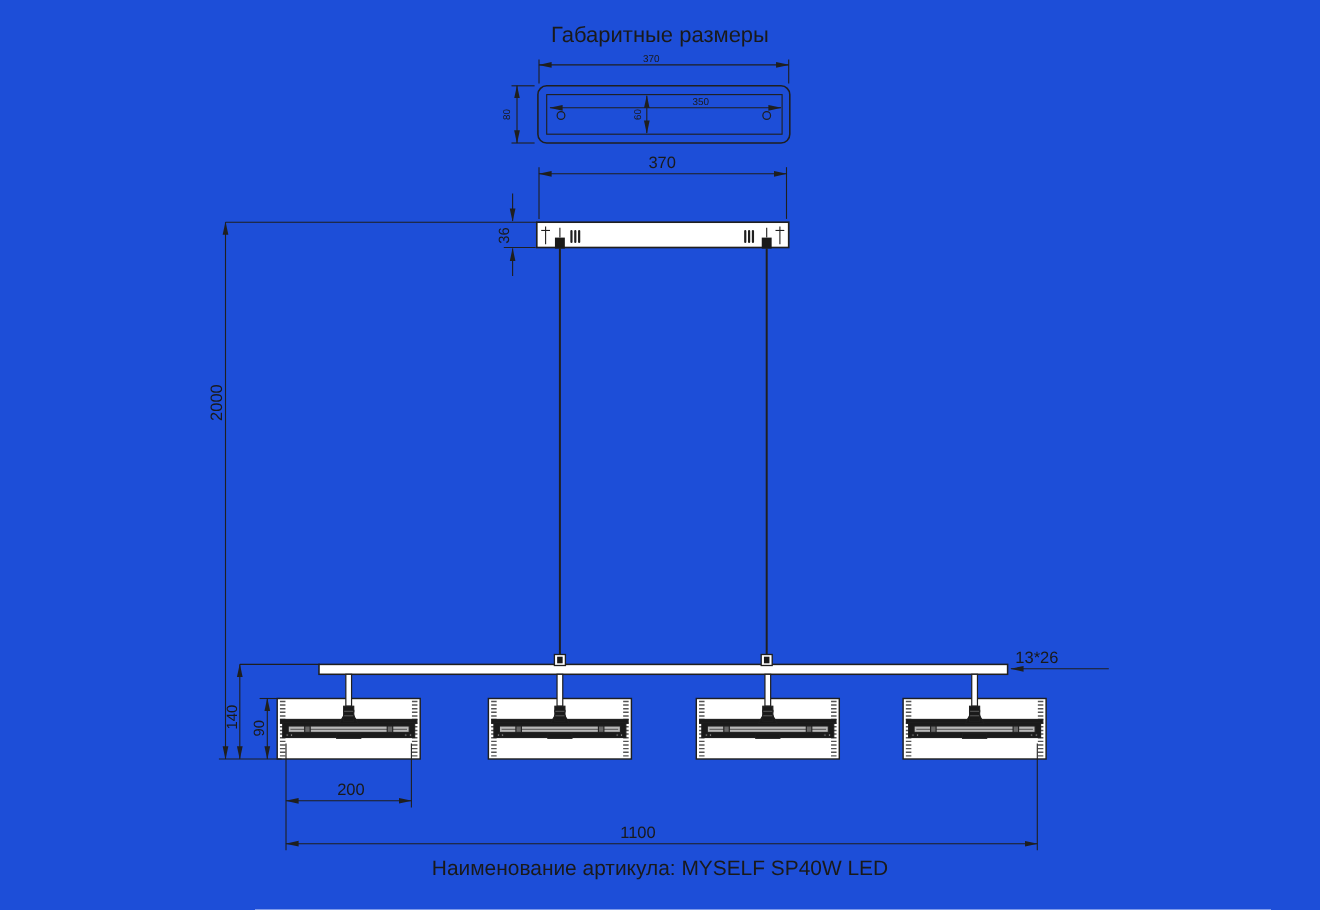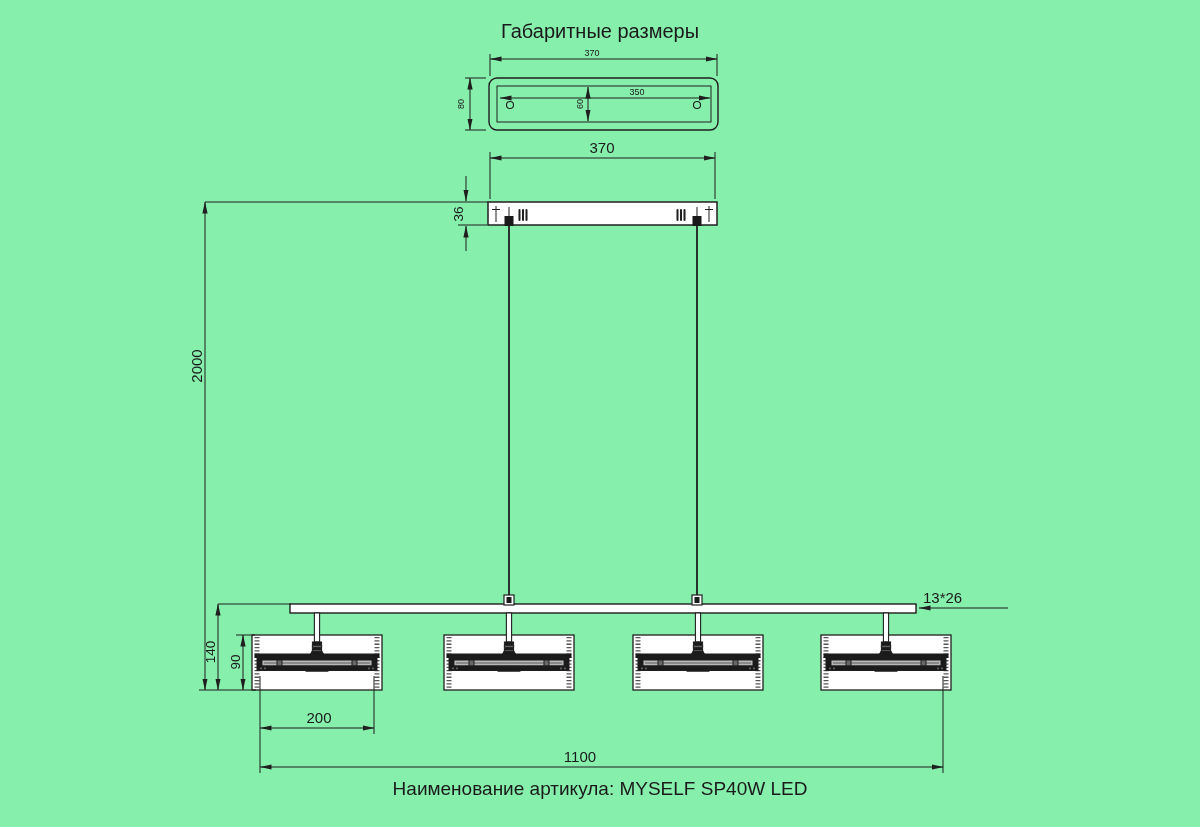--- a/index.html
+++ b/index.html
@@ -1,16 +1,16 @@
 <!DOCTYPE html>
 <html><head>
 <meta charset="utf-8">
 <style>
   html,body{margin:0;padding:0;background:#ffffff;}
-  .page{position:relative;width:1200px;height:827px;background:#86efac;overflow:hidden;}
+  .page{position:relative;width:1200px;height:827px;background:#1d4ed8;overflow:hidden;}
   svg text{font-family:"Liberation Sans","DejaVu Sans",sans-serif;fill:#1a1a1a;}
   .t-title{font-size:20px;}
   .t-caption{font-size:19px;}
   .t-dim-lg{font-size:15px;}
   .t-dim-md{font-size:13.5px;}
   .t-dim-sm{font-size:9px;}
 </style>
 </head>
 <body>
 

